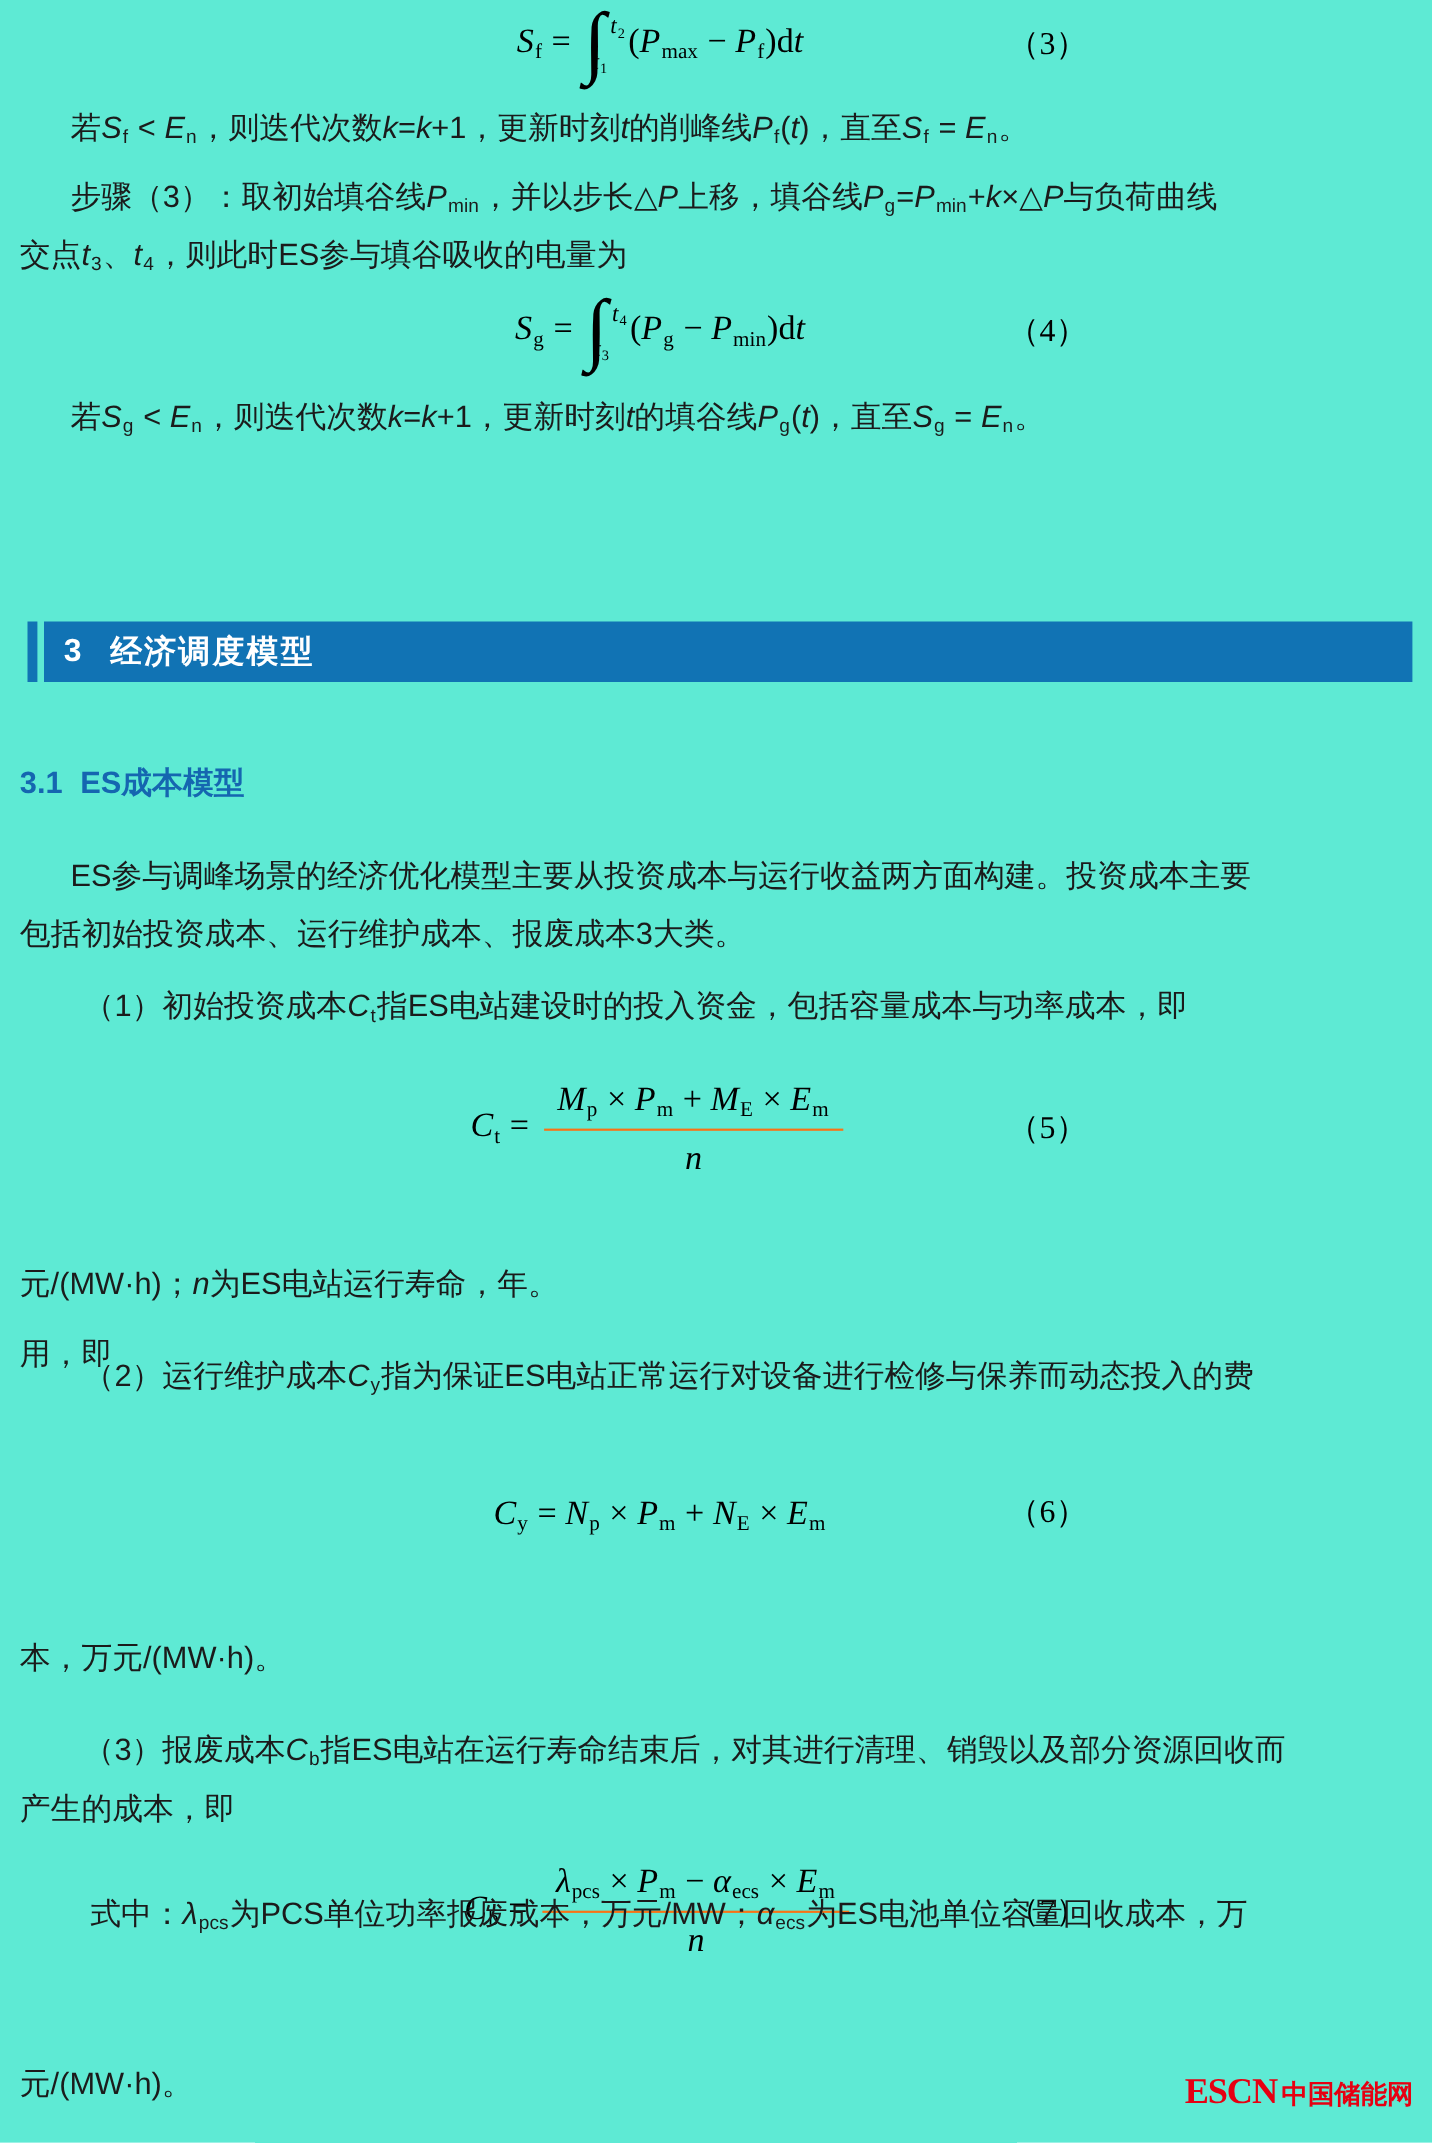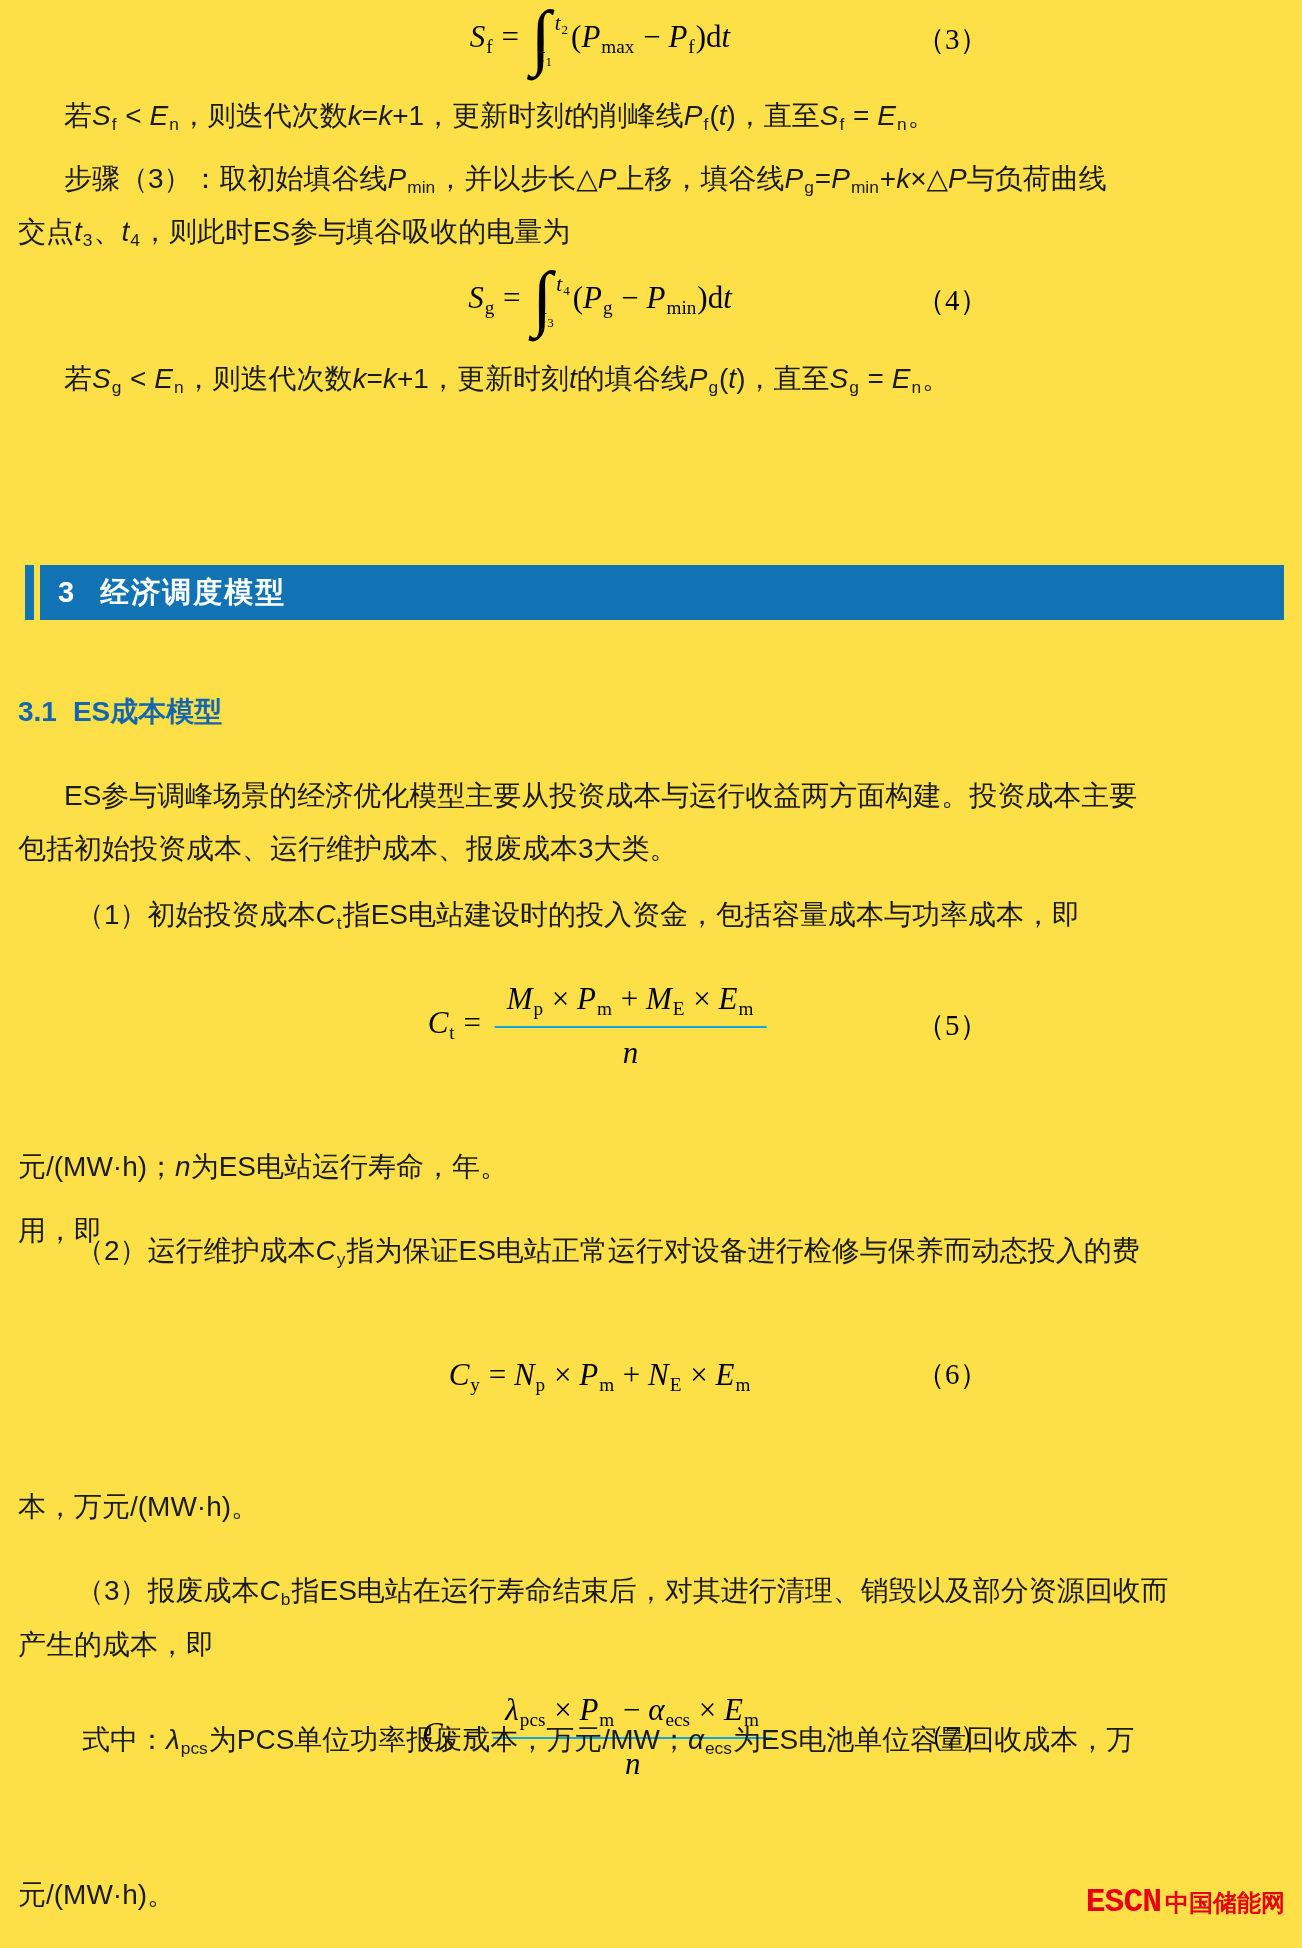--- a/index.html
+++ b/index.html
@@ -1,19 +1,19 @@
 <!DOCTYPE html>
 <html><head>
 <meta charset="utf-8">
 <style>
   html,body{margin:0;padding:0;background:#ffffff;}
   #page{
     position:relative;
     width:1302px;height:1948px;
-    background:#fde047;
+    background:#5eead4;
     overflow:hidden;
     font-family:"Liberation Sans","DejaVu Sans",sans-serif;
     color:#1b1b1b;
   }
   
   .pline{
     position:absolute;
     left:18px;
     font-size:28px;
     line-height:34px;
@@ -54,21 +54,21 @@
   .mint-l{
     display:inline-flex;flex-direction:column;justify-content:space-between;
     height:2.5em;font-size:0.68em;margin-left:-6px;
   }
   .mint-u{margin-left:10px;margin-top:-2px;}
   .mint-d{margin-left:-6px;margin-bottom:-2px;}
   .mfrac{
     display:inline-flex;flex-direction:column;align-items:center;
     vertical-align:middle;margin:0 6px;
   }
-  .mnum{padding:0 12px 9px;border-bottom:2px solid #0ea5e9;}
+  .mnum{padding:0 12px 9px;border-bottom:2px solid #f97316;}
   .mden{padding-top:7px;}
   
   .sec-bar{position:absolute;left:25px;top:565px;width:9px;height:55px;}
   .sec-banner{
     position:absolute;left:40px;top:565px;right:18px;height:55px;
     display:flex;align-items:center;
     color:#ffffff;font-weight:bold;
   }
   .sec-num{font-size:29px;margin-left:18px;}
   .sec-title{font-size:29px;margin-left:26px;letter-spacing:2px;}
@@ -76,21 +76,21 @@
   .subsec{
     position:absolute;left:18px;top:693px;
     font-weight:bold;font-size:28px;white-space:nowrap;
   }
   .subsec .num{margin-right:16px;}
   
   .logo{
     position:absolute;top:1884px;right:17px;
     font-weight:bold;white-space:nowrap;
   }
-  .logo-latin{font-size:33px;letter-spacing:-1px;font-family:Liberation Mono, monospace;}
+  .logo-latin{font-size:33px;letter-spacing:-1px;font-family:Liberation Serif, serif;}
   .logo-cn{font-size:24px;margin-left:4px;}
 </style>
 </head>
 <body>
 
 <div id="page">
 
   <div class="formula" style="top:0px;height:80px;">
     <span class="f-body"><span class="mv">S</span><span class="msub">f</span> = <span class="mint">
           <span class="mint-g">∫</span>

